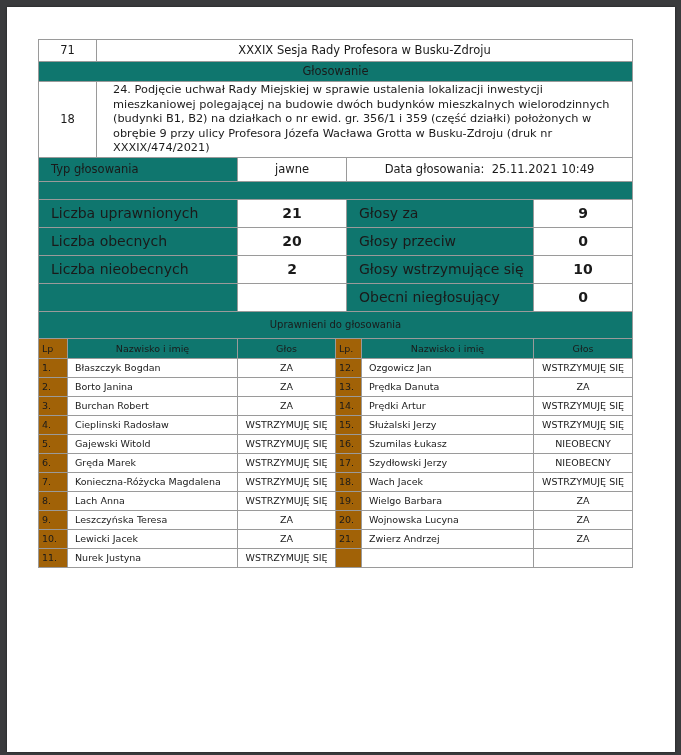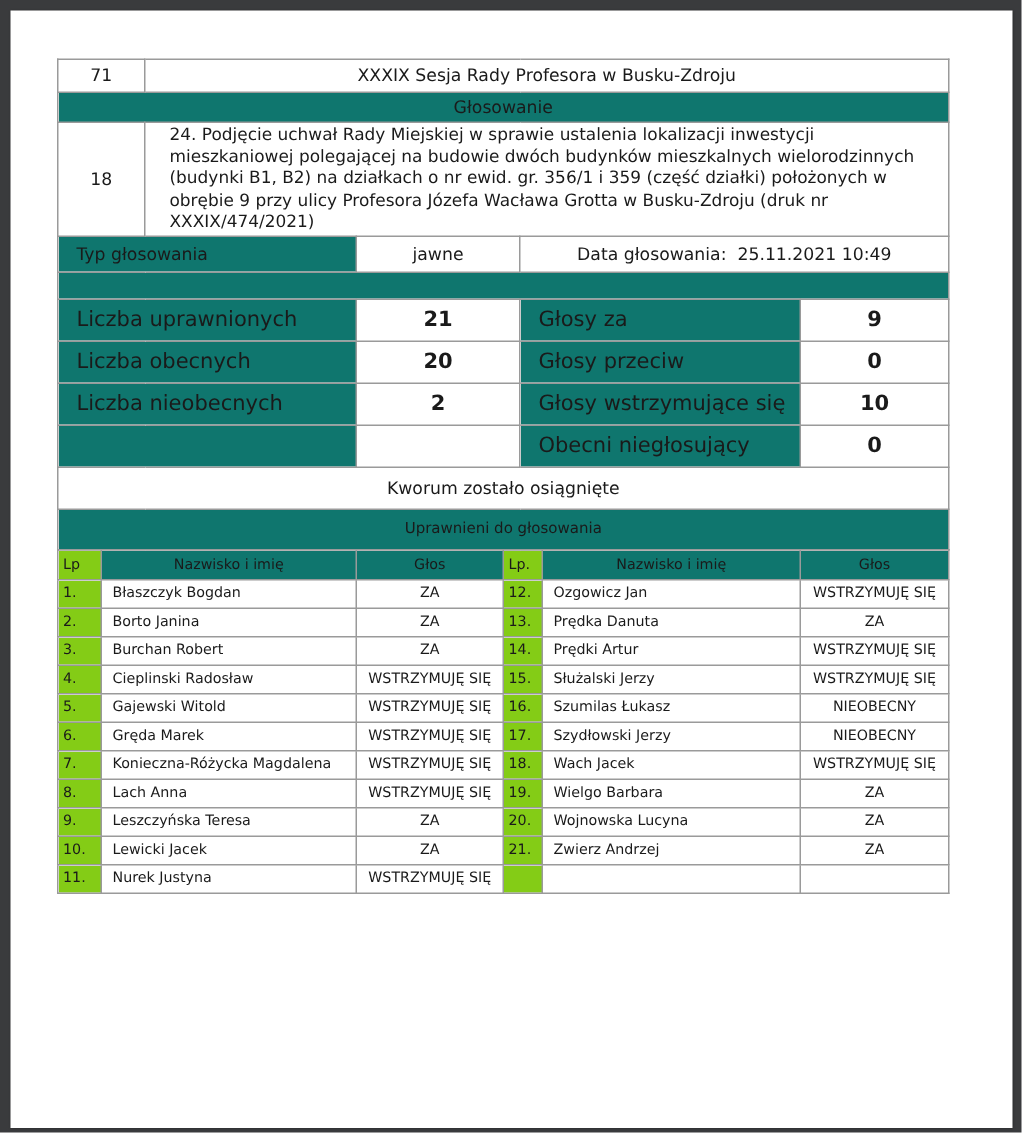--- a/index.html
+++ b/index.html
@@ -35,21 +35,21 @@
   .desc td { height: 60px; }
   .desc .text { white-space: normal; line-height: 14.5px; padding: 1px 16px; font-size: 11.3px; }
   .typ td { height: 23px; margin-left: 46px; }
   .blank td { height: 17px; }
   .stat td { height: 27px; font-size: 14px; padding-left: 12px; margin-top: 46px; }
   .stat td.center { padding-left: 4px; }
   .kworum td { height: 27px; font-size: 11.5px; }
   .upr td { height: 26px; font-size: 10px; }
   .vhead td { height: 19px; font-size: 9.5px; }
   .vrow td { height: 18px; font-size: 9.5px; }
-  .vrow td.lp, .vhead td.lp { background: #84cc16; padding: 0 3px; }
+  .vrow td.lp, .vhead td.lp { background: #a16207; padding: 0 3px; }
   .vrow td.name { padding-left: 7px; }
   .t2 { margin-top: -1px; }
 </style>
 </head>
 <body>
 
 <div class="page">
   <div class="doc">
 
     <table class="t1">
@@ -99,23 +99,20 @@
         <td colspan="2" class="gray">Liczba nieobecnych</td>
         <td class="center bold">2</td>
         <td class="gray">Głosy wstrzymujące się</td>
         <td class="center bold">10</td>
       </tr>
       <tr class="stat">
         <td colspan="2" class="gray"></td>
         <td class="center"></td>
         <td class="gray">Obecni niegłosujący</td>
         <td class="center bold">0</td>
-      </tr>
-      <tr class="kworum">
-        <td colspan="5" class="center">Kworum zostało osiągnięte</td>
       </tr>
       <tr class="upr">
         <td colspan="5" class="center gray">Uprawnieni do głosowania</td>
       </tr>
     </tbody>
       </table>
 
     <table class="t2">
       <colgroup>
         <col style="width:29px">

